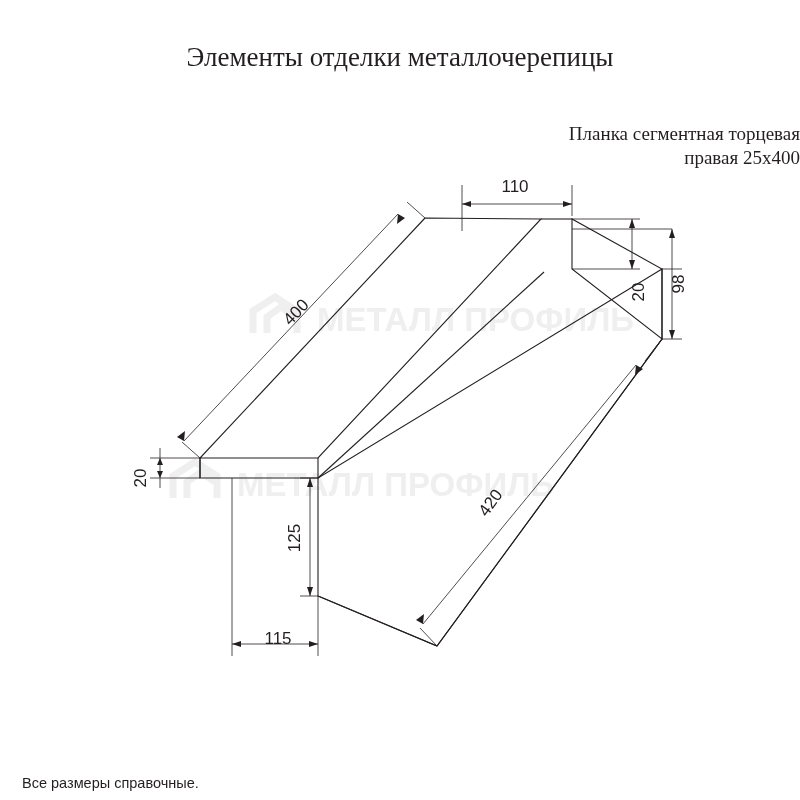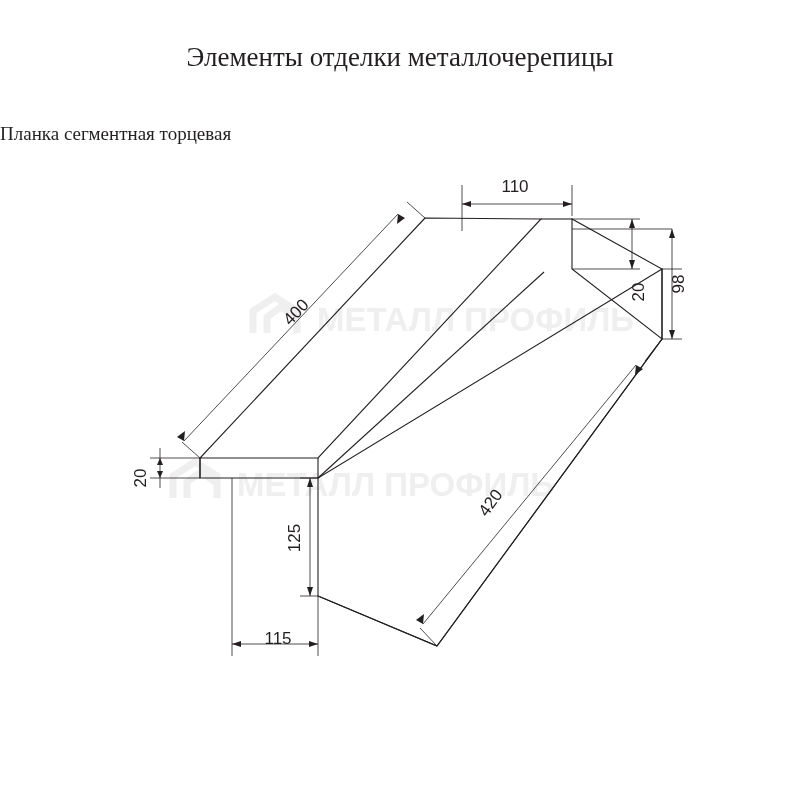--- a/index.html
+++ b/index.html
@@ -30,21 +30,21 @@
     font-size: 27px;
     font-family: "Liberation Serif", serif;
     color: #231f20;
     letter-spacing: 0px;
   }
   .subtitle {
     position: absolute;
     top: 106px;
     left: 0;
     width: 800px;
-    text-align: left;
+    text-align: right;
     font-size: 19px;
     line-height: 24px;
     font-family: "Liberation Serif", serif;
     color: #231f20;
   }
   .subtitle .line2 {
     display: block;
   }
   .footnotes {
     position: absolute;
@@ -73,20 +73,21 @@
 </style>
 </head>
 <body>
 
 <div id="page">
 
   <div class="title">Элементы отделки металлочерепицы</div>
 
   <div class="subtitle">
     <span>Планка сегментная торцевая</span>
+    <span class="line2">правая 25х400</span>
   </div>
 
   <svg class="drawing" viewBox="0 0 800 800">
 
     <g opacity="1">
       <g transform="translate(245,275)">
 
         <g fill="none" stroke="#efefef" stroke-width="7">
           <path d="M8,42 L8,20 L30,6 L52,20 L52,42"></path>
           <path d="M22,42 L22,26 L36,16 L50,26"></path>
@@ -189,15 +190,16 @@
 
     <text class="dim-text" x="300" y="522" text-anchor="middle" transform="rotate(-90 300 522)">125</text>
 
     <text class="dim-text" x="495" y="490" text-anchor="middle" transform="rotate(-54 495 490)">420</text>
 
     <text class="dim-text" x="278" y="628" text-anchor="middle">115</text>
 
   </svg>
 
   <div class="footnotes">
+    <div>Все размеры справочные.</div>
   </div>
 
 </div>
 
 </body></html>

